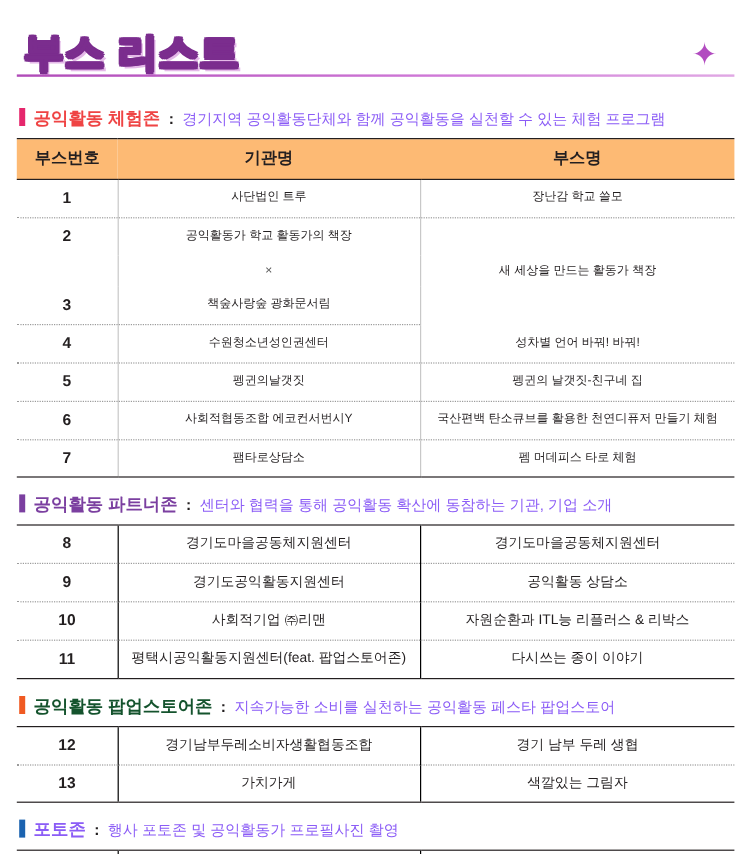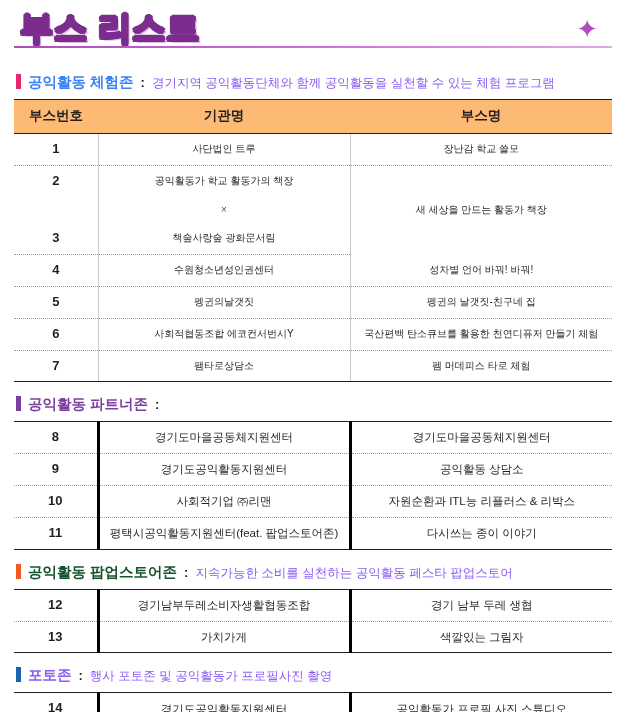--- a/index.html
+++ b/index.html
@@ -12,21 +12,21 @@
     width: 626px;
     height: 712px;
     font-family: "Liberation Sans", sans-serif;
     color: #231f20;
     position: relative;
     overflow: hidden;
   }
   .page {
     width: 626px;
     height: 712px;
-    padding: 0 14px;
+    padding: 16px 14px;
     position: relative;
   }
 
   
   .header {
     position: relative;
     height: 60px;
   }
   .title-wrap {
     position: absolute;
@@ -95,21 +95,21 @@
     color: #231f20;
   }
   .sec-desc {
     font-size: 12.5px;
     color: #8b5cf6;
     white-space: nowrap;
   }
 
   
   .c-pink  .sec-bar { background: #e5276c; }
-  .c-pink  .sec-title { color: #3b82f6; }
+  .c-pink  .sec-title { color: #ef4444; }
   .c-purple .sec-bar { background: #7b3fa0; }
   .c-purple .sec-title { color: #7b3fa0; }
   .c-orange .sec-bar { background: #f05a22; }
   .c-orange .sec-title { color: #14532d; }
   .c-blue  .sec-bar { background: #1b63b0; }
   .c-blue  .sec-title { color: #8b5cf6; }
 
   
   table.booth {
     width: 100%;
@@ -165,21 +165,21 @@
     font-size: 11.5px;
     padding: 6px 4px;
     text-align: center;
     vertical-align: middle;
     line-height: 1.45;
     border-bottom: 1px dotted #9b9b9b;
   }
   table.sub tr:first-child td { border-top: 1.6px solid #231f20; }
   table.sub tr:last-child td { border-bottom: 1.6px solid #231f20; }
   table.sub td.num { font-size: 13px; font-weight: bold; }
-  table.sub td.sep-l { border-left: 3px solid #000000; }
+  table.sub td.sep-l { border-left: 1px solid #000000; }
 </style>
 </head>
 <body>
 
 <div class="page">
 
   <div class="header">
     <div class="title-wrap">
       <span class="main-title">부스 리스트</span>
     </div>
@@ -248,20 +248,21 @@
         </tr>
       </tbody>
     </table>
   </div>
 
   <div class="section c-purple">
     <div class="sec-head">
       <span class="sec-bar"></span>
       <span class="sec-title">공익활동 파트너존</span>
       <span class="sec-colon">:</span>
+      <span class="sec-desc">센터와 협력을 통해 공익활동 확산에 동참하는 기관, 기업 소개</span>
     </div>
     <table class="sub">
       <colgroup>
           <col class="c1">
           <col class="c2">
           <col class="c3">
         </colgroup>
       <tbody>
         <tr>
           <td class="num">8</td>

